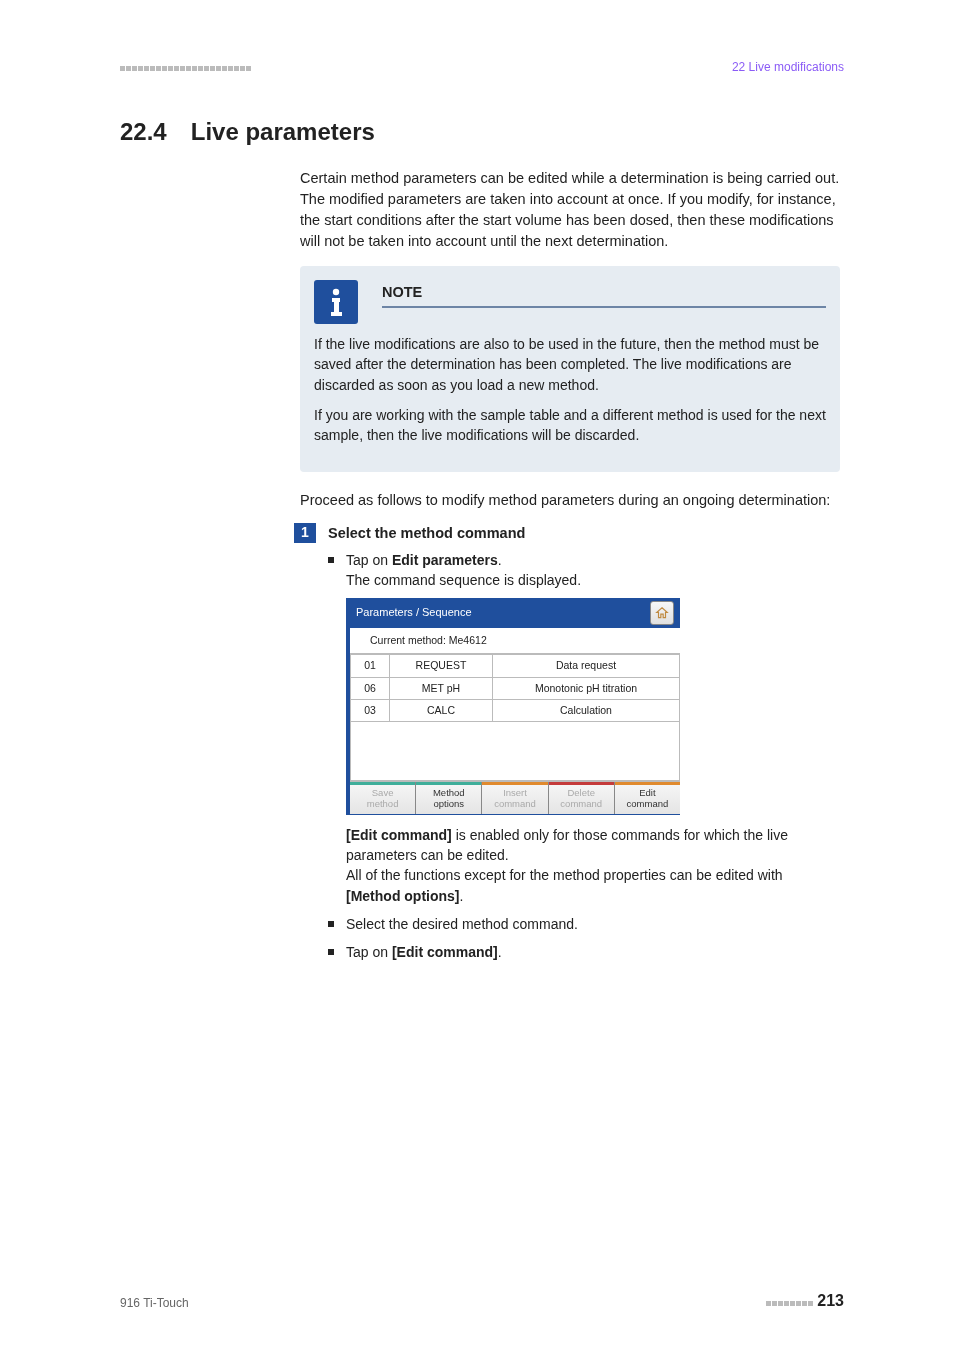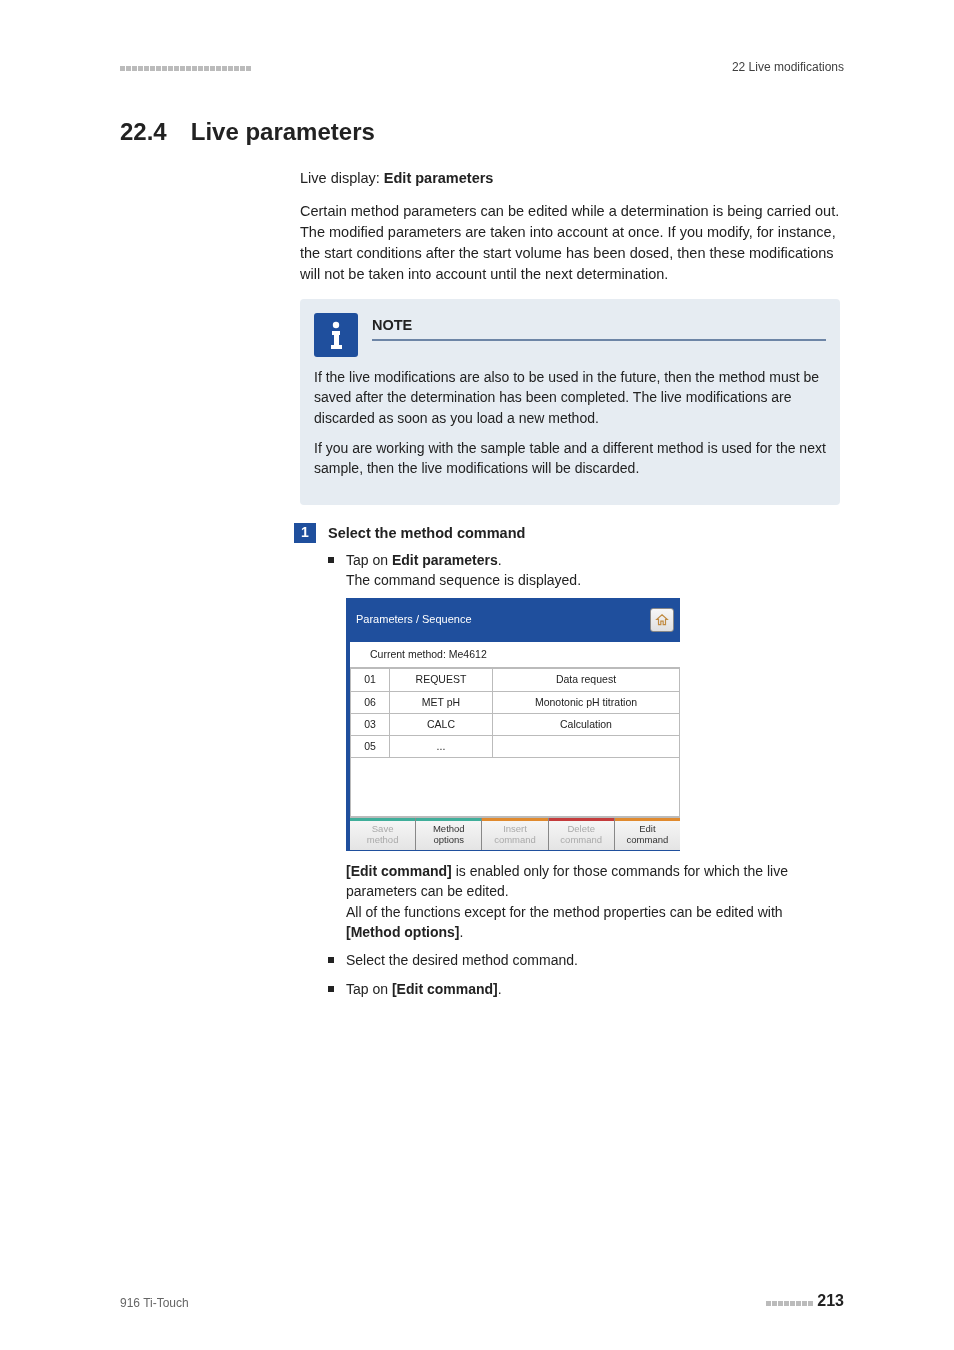--- a/index.html
+++ b/index.html
@@ -14,21 +14,21 @@
     width: 954px;
     min-height: 1350px;
     padding: 60px 110px 40px 120px;
     box-sizing: border-box;
     position: relative;
   }
   .top-line {
     display: flex;
     justify-content: space-between;
     font-size: 12px;
-    color: #404040;
+    color: #8b5cf6;
     margin-bottom: 44px;
   }
   .top-left-squares span {
     display: inline-block;
     width: 5px; height: 5px; background:#bbb;
     margin-right:1px;
   }
   h2.section-title {
     font-size: 24px;
     font-weight: 700;
@@ -45,21 +45,21 @@
   .bold { font-weight: 700; }
   .note-box {
     background: #e6ecf2;
     border-radius: 4px;
     padding: 14px 14px 16px 14px;
     margin: 14px 0 18px 0;
   }
   .note-head {
     display:flex;
     align-items:flex-start;
-    gap:14px;
+    gap:24px;
     margin-bottom:10px;
   }
   .note-icon {
     width: 44px; height: 44px;
     background:#1f4f9d;
     border-radius:3px;
     display:flex;
     align-items:center;
     justify-content:center;
     flex-shrink:0;
@@ -104,21 +104,21 @@
     border-left: 4px solid #1f4f9d;
     border-bottom: 1px solid #1f4f9d;
     box-shadow: 0 0 0 1px #9aa inset;
   }
   .ui-titlebar {
     background: #1f4f9d;
     color:#fff;
     display:flex;
     align-items:center;
     justify-content:space-between;
-    padding:10px 6px;
+    padding:3px 6px;
     font-size:11px;
   }
   .ui-home {
     width:22px; height:22px;
     background: linear-gradient(#f7f7f7,#e0e0e0);
     border:1px solid #888;
     border-radius:3px;
     display:flex; align-items:center; justify-content:center;
   }
   .ui-home svg{width:14px;height:14px;}
@@ -187,23 +187,20 @@
     </div>
     <div>22 Live modifications</div>
   </div>
 
   <h2 class="section-title">
     <span class="section-num">22.4</span><span>Live parameters</span>
   </h2>
 
   <div class="body-col">
 
-    <p>
-      <span>Live display: </span><span class="bold">Edit parameters</span>
-    </p>
 
     <p>Certain method parameters can be edited while a determination is being carried out. The modified parameters are taken into account at once. If you modify, for instance, the start conditions after the start volume has been dosed, then these modifications will not be taken into account until the next determination.</p>
 
     <div class="note-box">
       <div class="note-head">
         <div class="note-icon">
           <svg viewBox="0 0 24 30">
               <circle cx="12" cy="5" r="3.2" fill="#fff"></circle>
               <rect x="8" y="11" width="8" height="4" fill="#fff"></rect>
               <rect x="10" y="11" width="5" height="16" fill="#fff"></rect>
@@ -211,20 +208,21 @@
             </svg>
         </div>
         <div class="note-title-wrap">
           <span class="note-title">NOTE</span>
         </div>
       </div>
       <p>If the live modifications are also to be used in the future, then the method must be saved after the determination has been completed. The live modifications are discarded as soon as you load a new method.</p>
       <p>If you are working with the sample table and a different method is used for the next sample, then the live modifications will be discarded.</p>
     </div>
 
+    <p>Proceed as follows to modify method parameters during an ongoing determination:</p>
 
     <div class="step-block">
       <div class="step-head">
         <div class="step-num">1</div>
         <div class="step-title">Select the method command</div>
       </div>
       <div class="step-body">
         <ul class="blist">
           <li>
             <span>Tap on </span><span class="bold">Edit parameters</span><span>.</span><br>
@@ -252,25 +250,20 @@
                   <td class="idx">06</td>
                   <td class="cmd">MET pH</td>
                   <td>Monotonic pH titration</td>
                 </tr>
                 <tr>
                   <td class="idx">03</td>
                   <td class="cmd">CALC</td>
                   <td>Calculation</td>
                 </tr>
                 <tr>
-                  <td class="idx">05</td>
-                  <td class="cmd">...</td>
-                  <td></td>
-                </tr>
-                <tr>
                       <td colspan="3" class="blank"></td>
                     </tr>
               </tbody>
                 </table>
               <div class="ui-btnrow">
                 <div class="ui-btn disabled">
                   <span class="accent teal"></span>
                   <span>Save</span><br><span>method</span>
                 </div>
                 <div class="ui-btn">

